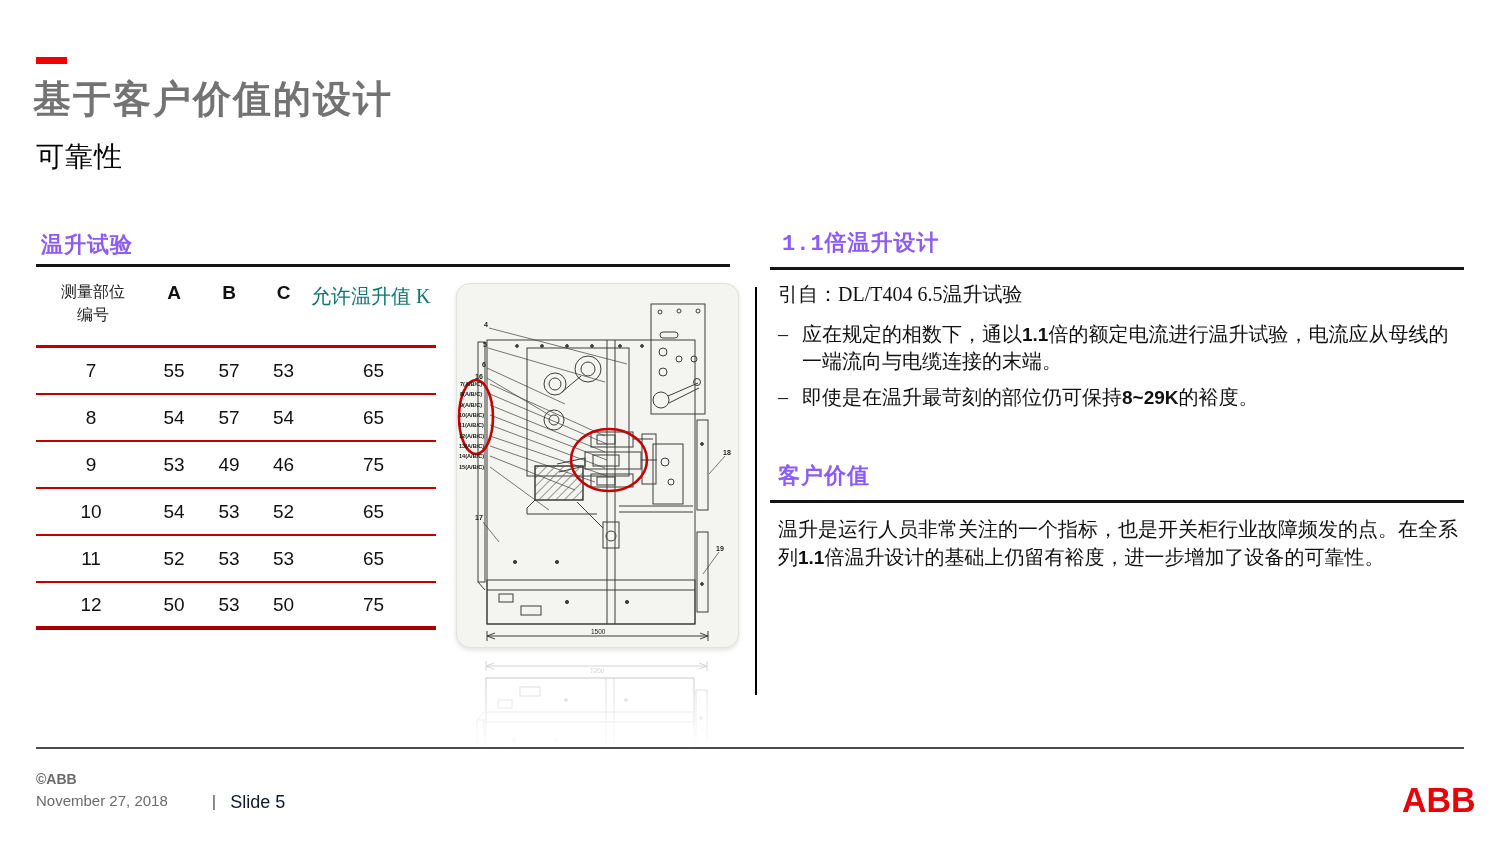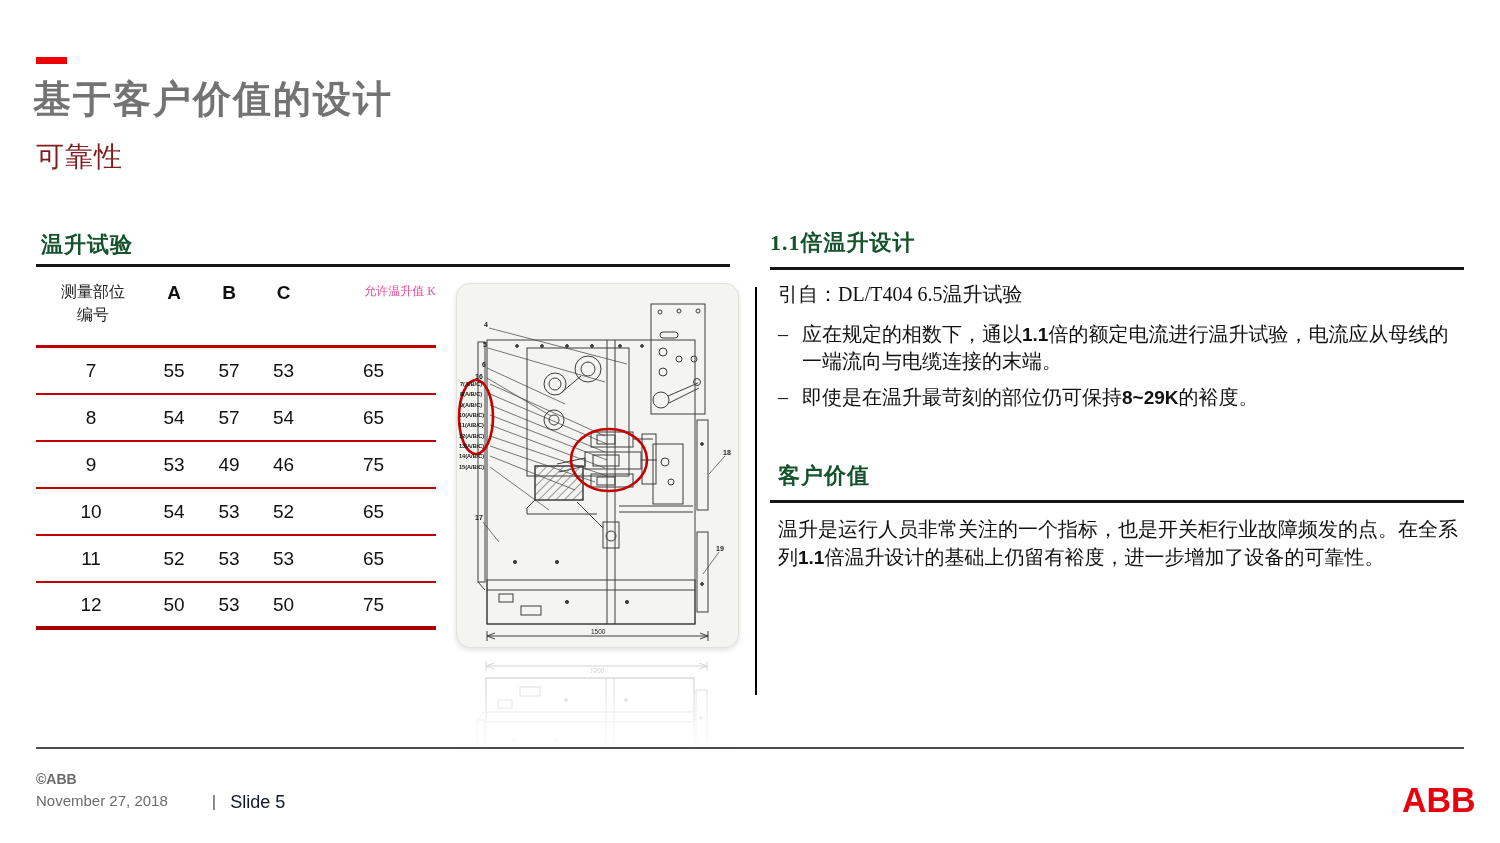--- a/index.html
+++ b/index.html
@@ -5,56 +5,56 @@
   * { margin:0; padding:0; box-sizing:border-box; }
   html,body { width:1500px; height:843px; background:#ffffff; overflow:hidden;
     font-family:"Liberation Sans", sans-serif; color:#1a1a1a; }
   .abs { position:absolute; }
 
   
   .accent-dash { left:36px; top:57px; width:31px; height:7px; background:#ee0000; }
   .page-title { left:33px; top:74px; font-family:"Liberation Serif", serif;
     font-size:38px; font-weight:bold; letter-spacing:2px; color:#737373; }
   .page-subtitle { left:36px; top:138px; font-family:Liberation Mono, monospace;
-    font-size:28px; color:#7f1d1d; letter-spacing:1px; }
+    font-size:28px; color:#000000; letter-spacing:1px; }
 
   
   .sec-heading { font-family:"Liberation Serif", serif; font-size:22px;
-    font-weight:bold; color:#14532d; letter-spacing:1px; }
+    font-weight:bold; color:#8b5cf6; letter-spacing:1px; }
   .rule-dark { height:3px; background:#151515; }
 
   
   .left-heading { left:41px; top:230px; }
   .left-rule { left:36px; top:264px; width:694px; }
   .tbl { left:36px; top:280px; width:400px; font-family:"Liberation Serif", serif; }
   .tbl-grid { display:grid; grid-template-columns:110px 56px 54px 55px 125px; }
   .tbl-head { border-bottom:3px solid #c00000; padding-bottom:14px; min-height:68px; }
   .th-id { font-size:16px; line-height:23px; text-align:center; padding-left:4px; color:#222; }
   .th-abc { font-size:19px; font-weight:bold; text-align:center; padding-top:2px;
     font-family:"Liberation Sans", sans-serif; color:#111; }
-  .th-k { font-size:12px; text-align:right; padding-top:3px; color:#ec4899; }
+  .th-k { font-size:20px; text-align:left; padding-top:3px; color:#0f766e; }
   .tbl-row { height:47px; align-items:center; text-align:center; font-size:19px;
     border-bottom:2px solid #c00000; font-family:"Liberation Sans", sans-serif; color:#111; }
   .tbl-row:last-child { border-bottom:4px solid #a80000; }
 
   
   .diagram-card { left:456px; top:283px; width:283px; height:365px;
     background:#f4f4f0; border:1px solid #e2e2dc; border-radius:14px;
     box-shadow:0 2px 5px rgba(0,0,0,0.12); overflow:hidden; }
   .diagram-card svg, .diagram-reflection svg { display:block; }
   .diagram-reflection { left:456px; top:653px; width:283px; height:112px;
     overflow:hidden; opacity:0.45; }
   .diagram-reflection .flip { transform:scaleY(-1); }
   .diagram-reflection .fade { position:absolute; inset:0;
     background:linear-gradient(to bottom, rgba(255,255,255,0.45), #ffffff 88%); }
 
   
   .v-divider { left:755px; top:287px; width:2px; height:408px; background:#000; }
   .right-col { left:770px; top:228px; width:694px; }
-  .r-heading { margin-left:0; }
+  .r-heading { margin-left:12px;font-family:Liberation Mono, monospace; }
   .r-rule { margin-top:9px; }
   .r-intro { margin:11px 0 0 8px; font-family:"Liberation Serif", serif;
     font-size:20px; color:#111; }
   .r-bullets { margin:13px 0 0 8px; }
   .bullet { display:flex; margin-bottom:9px; font-family:"Liberation Serif", serif;
     font-size:20px; line-height:27px; color:#111; }
   .bullet .marker { width:24px; flex:0 0 24px; }
   .bullet .btext { width:656px; }
   .r-heading2 { margin-top:50px; margin-left:8px; }
   .r-body { margin:12px 0 8px 8px; width:680px; font-family:"Liberation Serif", serif;

